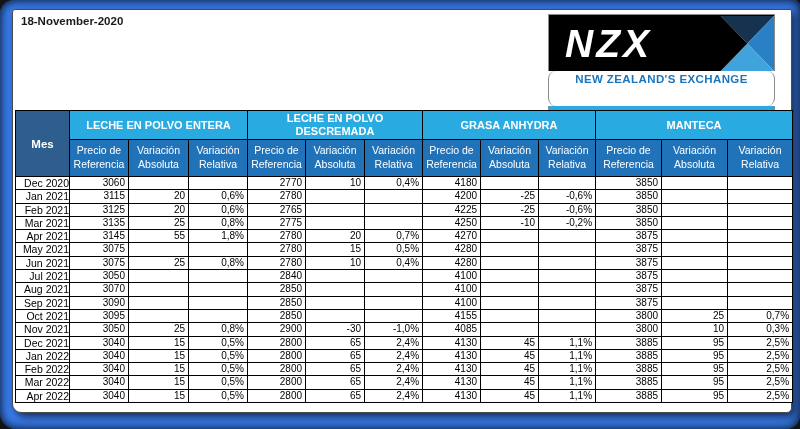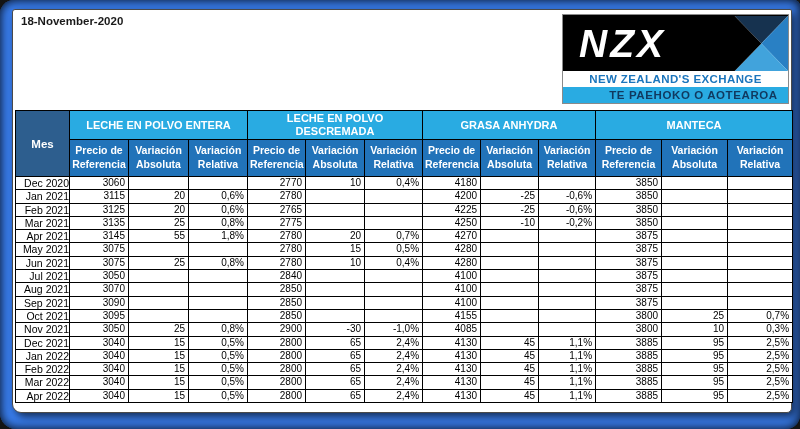--- a/index.html
+++ b/index.html
@@ -19,55 +19,55 @@
     background:#ffffff;
     border:1.5px solid #4a4a4a;
     border-radius:3px 2px 5px 9px;
     box-shadow:3px 4px 8px rgba(0,0,0,.65);
   }
   .date{position:absolute;left:8px;top:5px;font-size:11.5px;font-weight:bold;color:#1a1a1a;}
   .title{position:absolute;left:8px;top:36px;font-size:14px;font-weight:bold;color:var(--title-blue);letter-spacing:.2px;}
   .subtitle{position:absolute;left:8px;top:75px;font-size:15.5px;font-weight:bold;color:#111;}
 
   
-  .logo{position:absolute;top:4px;right:2px;width:227px;}
+  .logo{position:absolute;top:4px;right:16px;width:227px;}
   .logo-black{
     height:57px;background:#000;display:flex;align-items:center;
     border:1px solid #8a8a8a;border-bottom:none;box-sizing:border-box;
   }
   .logo-nzx{
     flex:1;color:#fff;font-weight:bold;font-style:italic;
     font-size:39px;letter-spacing:3px;padding-left:16px;line-height:1;
   }
   .logo-flag{display:block;height:55px;width:64px;flex:0 0 auto;}
   .f-navy{fill:var(--logo-navy);}
   .f-mid{fill:var(--logo-blue-mid);}
   .f-light{fill:var(--logo-blue-light);}
   .logo-line1{
-    height:16px;line-height:17px;background:#fff;color:var(--logo-text-blue);
+    height:35px;line-height:17px;background:#fff;color:var(--logo-text-blue);
     font-weight:bold;font-size:11.5px;text-align:center;letter-spacing:.4px;
-    border-left:1px solid #8a8a8a;border-right:1px solid #8a8a8a;box-sizing:border-box;
+    border-left:1px solid #8a8a8a;border-right:1px solid #8a8a8a;box-sizing:border-box;border-radius:8px;
   }
   .logo-line2{
     height:17px;line-height:17px;background:var(--logo-strip-bg);color:#10395f;
     font-weight:bold;font-size:11.5px;text-align:center;letter-spacing:.6px;
     border:1px solid #8a8a8a;border-top:none;box-sizing:border-box;padding-left:36px;
   }
 
   
   .table-wrap{position:absolute;left:2px;top:100px;}
   table{border-collapse:collapse;table-layout:fixed;width:777px;}
   th,td{border:1px solid #000;overflow:hidden;box-sizing:border-box;}
   th.mes-h{background:var(--month-header-bg);color:#fff;font-weight:bold;font-size:11.5px;}
   th.gh{
     background:var(--group-header-bg);color:#fff;font-weight:bold;font-size:11px;
     height:29px;text-align:center;line-height:1.15;white-space:normal;padding:0 6px;
   }
   th.sh{
-    background:var(--sub-header-bg);color:#fff;font-weight:bold;font-size:10.5px;
+    background:var(--sub-header-bg);color:#fff;font-weight:normal;font-size:10.5px;
     height:37px;text-align:center;line-height:1.3;white-space:normal;padding:0 2px;
   }
   tbody td{
     height:12.3px;line-height:12.3px;font-size:10px;color:#000;background:#fff;
     white-space:nowrap;padding:0;
   }
   td.mes{text-align:right;font-size:10.5px;}
   td.num{text-align:right;padding-right:3px;}
 </style>
 </head>

